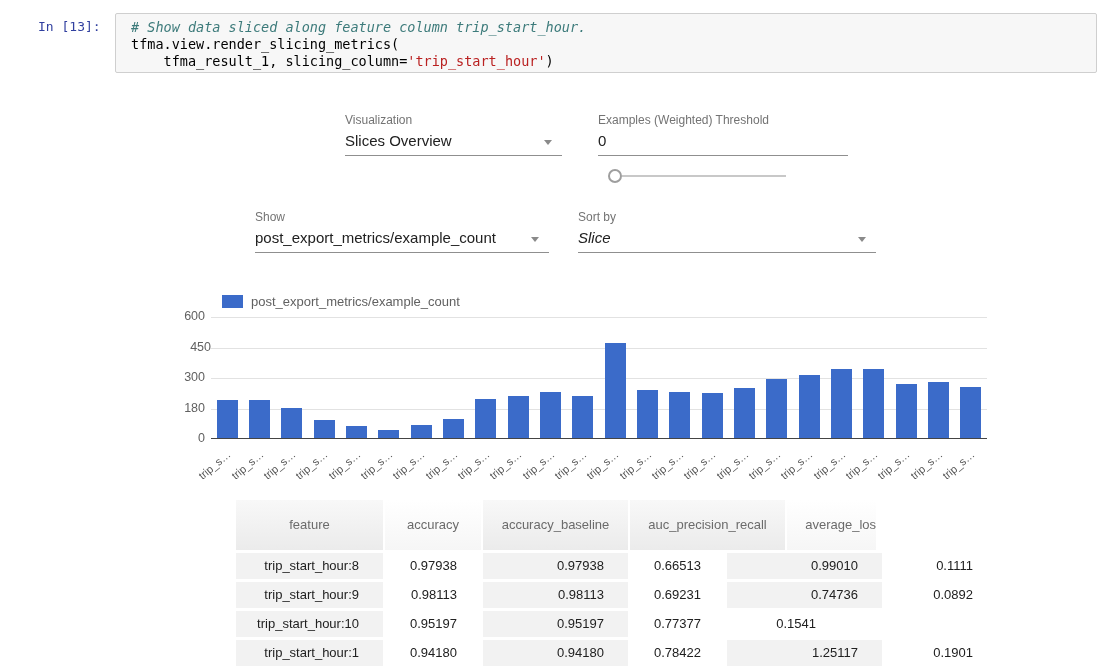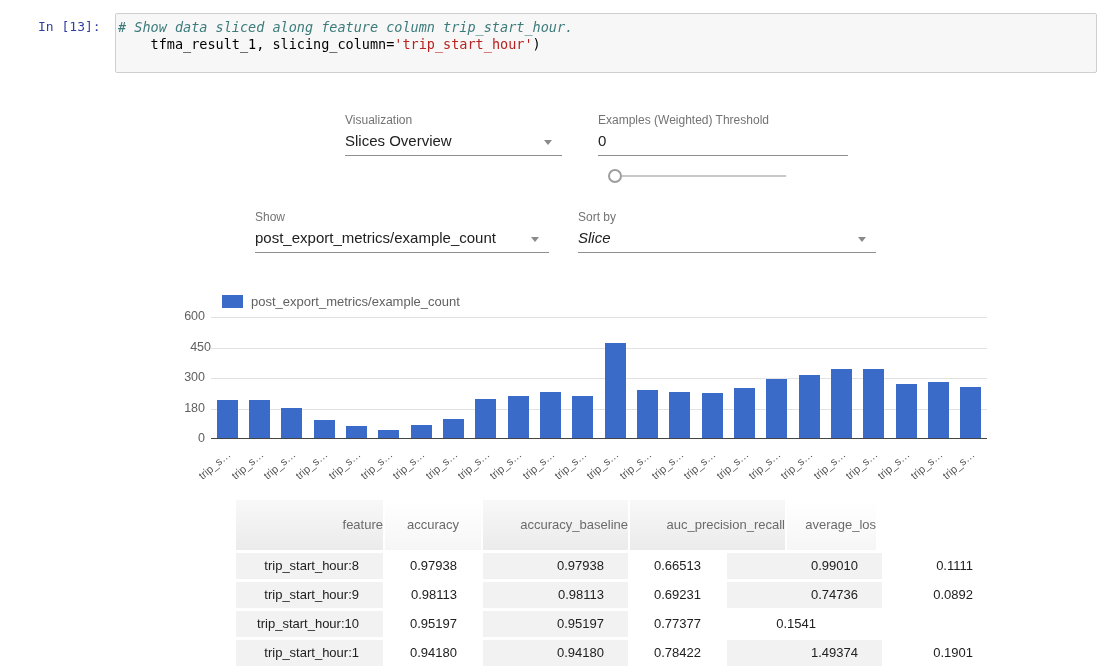--- a/index.html
+++ b/index.html
@@ -4,21 +4,21 @@
 <style>
   * { margin:0; padding:0; box-sizing:border-box; }
   html,body { width:1111px; height:668px; background:#ffffff; overflow:hidden;
               font-family:"Liberation Sans", sans-serif; position:relative; }
   .abs { position:absolute; }
 
   
   .prompt { left:38px; top:19px; color:#303F9F; font-family:"DejaVu Sans Mono", monospace;
             font-size:13px; }
   .code-cell { left:115px; top:13px; width:982px; height:60px; background:#f7f7f7;
-               border:1px solid #cfcfcf; border-radius:2px; padding:5px 2px; }
+               border:1px solid #cfcfcf; border-radius:2px; padding:5px 15px; }
   .code-line { font-family:"DejaVu Sans Mono", monospace; font-size:13.5px; line-height:17px;
                color:#000; white-space:pre; }
   .tok-comment { color:#3D7B7B; font-style:italic; }
   .tok-string  { color:#BA2121; }
 
   
   .ctl-label { font-size:12px; color:#737373; }
   .ctl-field { border-bottom:1px solid #8f8f8f; height:26px; }
   .ctl-value { font-size:15px; color:#212121; line-height:22px; }
   .dd-arrow  { position:absolute; right:10px; top:10px; width:0; height:0;
@@ -39,35 +39,36 @@
   .xlabels { left:211px; top:448px; width:776px; height:40px; }
   .xlab { position:absolute; top:0; width:60px; text-align:right; font-size:11px; color:#555;
           transform:rotate(-40deg); transform-origin:100% 0; white-space:nowrap; }
 
   
   .tfma-table { left:236px; top:500px; width:737px; }
   .t-row { display:flex; }
   .t-cell { flex:none; overflow:hidden; white-space:nowrap; border-right:2px solid #fff; }
   .t-head .t-cell { height:50px; line-height:50px; text-align:center; font-size:13px;
                     color:#6b6b6b; background:linear-gradient(180deg,#ffffff,#f6f6f6); }
-  .t-head .t-cell.gray { background:linear-gradient(180deg,#f8f8f8,#ebebeb);text-align:right; }
+  .t-head .t-cell.gray { background:linear-gradient(180deg,#f8f8f8,#ebebeb); }
   .t-body { margin-top:3px; }
   .t-body .t-row { margin-bottom:3px; }
   .t-body .t-cell { height:26px; line-height:26px; font-size:13px; color:#212121;
                     text-align:right; padding-right:24px; background:#fff; }
   .t-body .t-cell.gray { background:#f2f2f2; }
   .t-cell.last { padding-right:0; border-right:none; }
   .t-head .t-cell.last { text-align:right; }
 </style>
 </head>
 <body>
 
 <div class="abs prompt">In [13]:</div>
 <div class="abs code-cell">
   <div class="code-line tok-comment"># Show data sliced along feature column trip_start_hour.</div>
+  <div class="code-line">tfma.view.render_slicing_metrics(</div>
   <div class="code-line"><span>    tfma_result_1, slicing_column=</span><span class="tok-string">'trip_start_hour'</span><span>)</span></div>
 </div>
 
 <div class="abs ctl-label" style="left:345px; top:113px;">Visualization</div>
 <div class="abs ctl-field" style="left:345px; top:130px; width:217px;">
   <div class="ctl-value">Slices Overview</div>
   <div class="dd-arrow"></div>
 </div>
 
 <div class="abs ctl-label" style="left:598px; top:113px;">Examples (Weighted) Threshold</div>
@@ -188,17 +189,17 @@
         <div class="t-cell" style="width: 98px;">0.95197</div>
         <div class="t-cell gray" style="width: 147px;">0.95197</div>
         <div class="t-cell" style="width: 97px;">0.77377</div>
         <div class="t-cell last" style="width: 89px;">0.1541</div>
       </div>
       <div class="t-row">
         <div class="t-cell gray" style="width: 149px;">trip_start_hour:1</div>
         <div class="t-cell" style="width: 98px;">0.94180</div>
         <div class="t-cell gray" style="width: 147px;">0.94180</div>
         <div class="t-cell" style="width: 97px;">0.78422</div>
-        <div class="t-cell gray" style="width: 157px;">1.49374</div>
+        <div class="t-cell gray" style="width: 157px;">1.25117</div>
         <div class="t-cell last" style="width: 89px;">0.1901</div>
       </div>
     </div>
 </div>
 
 </body></html>

